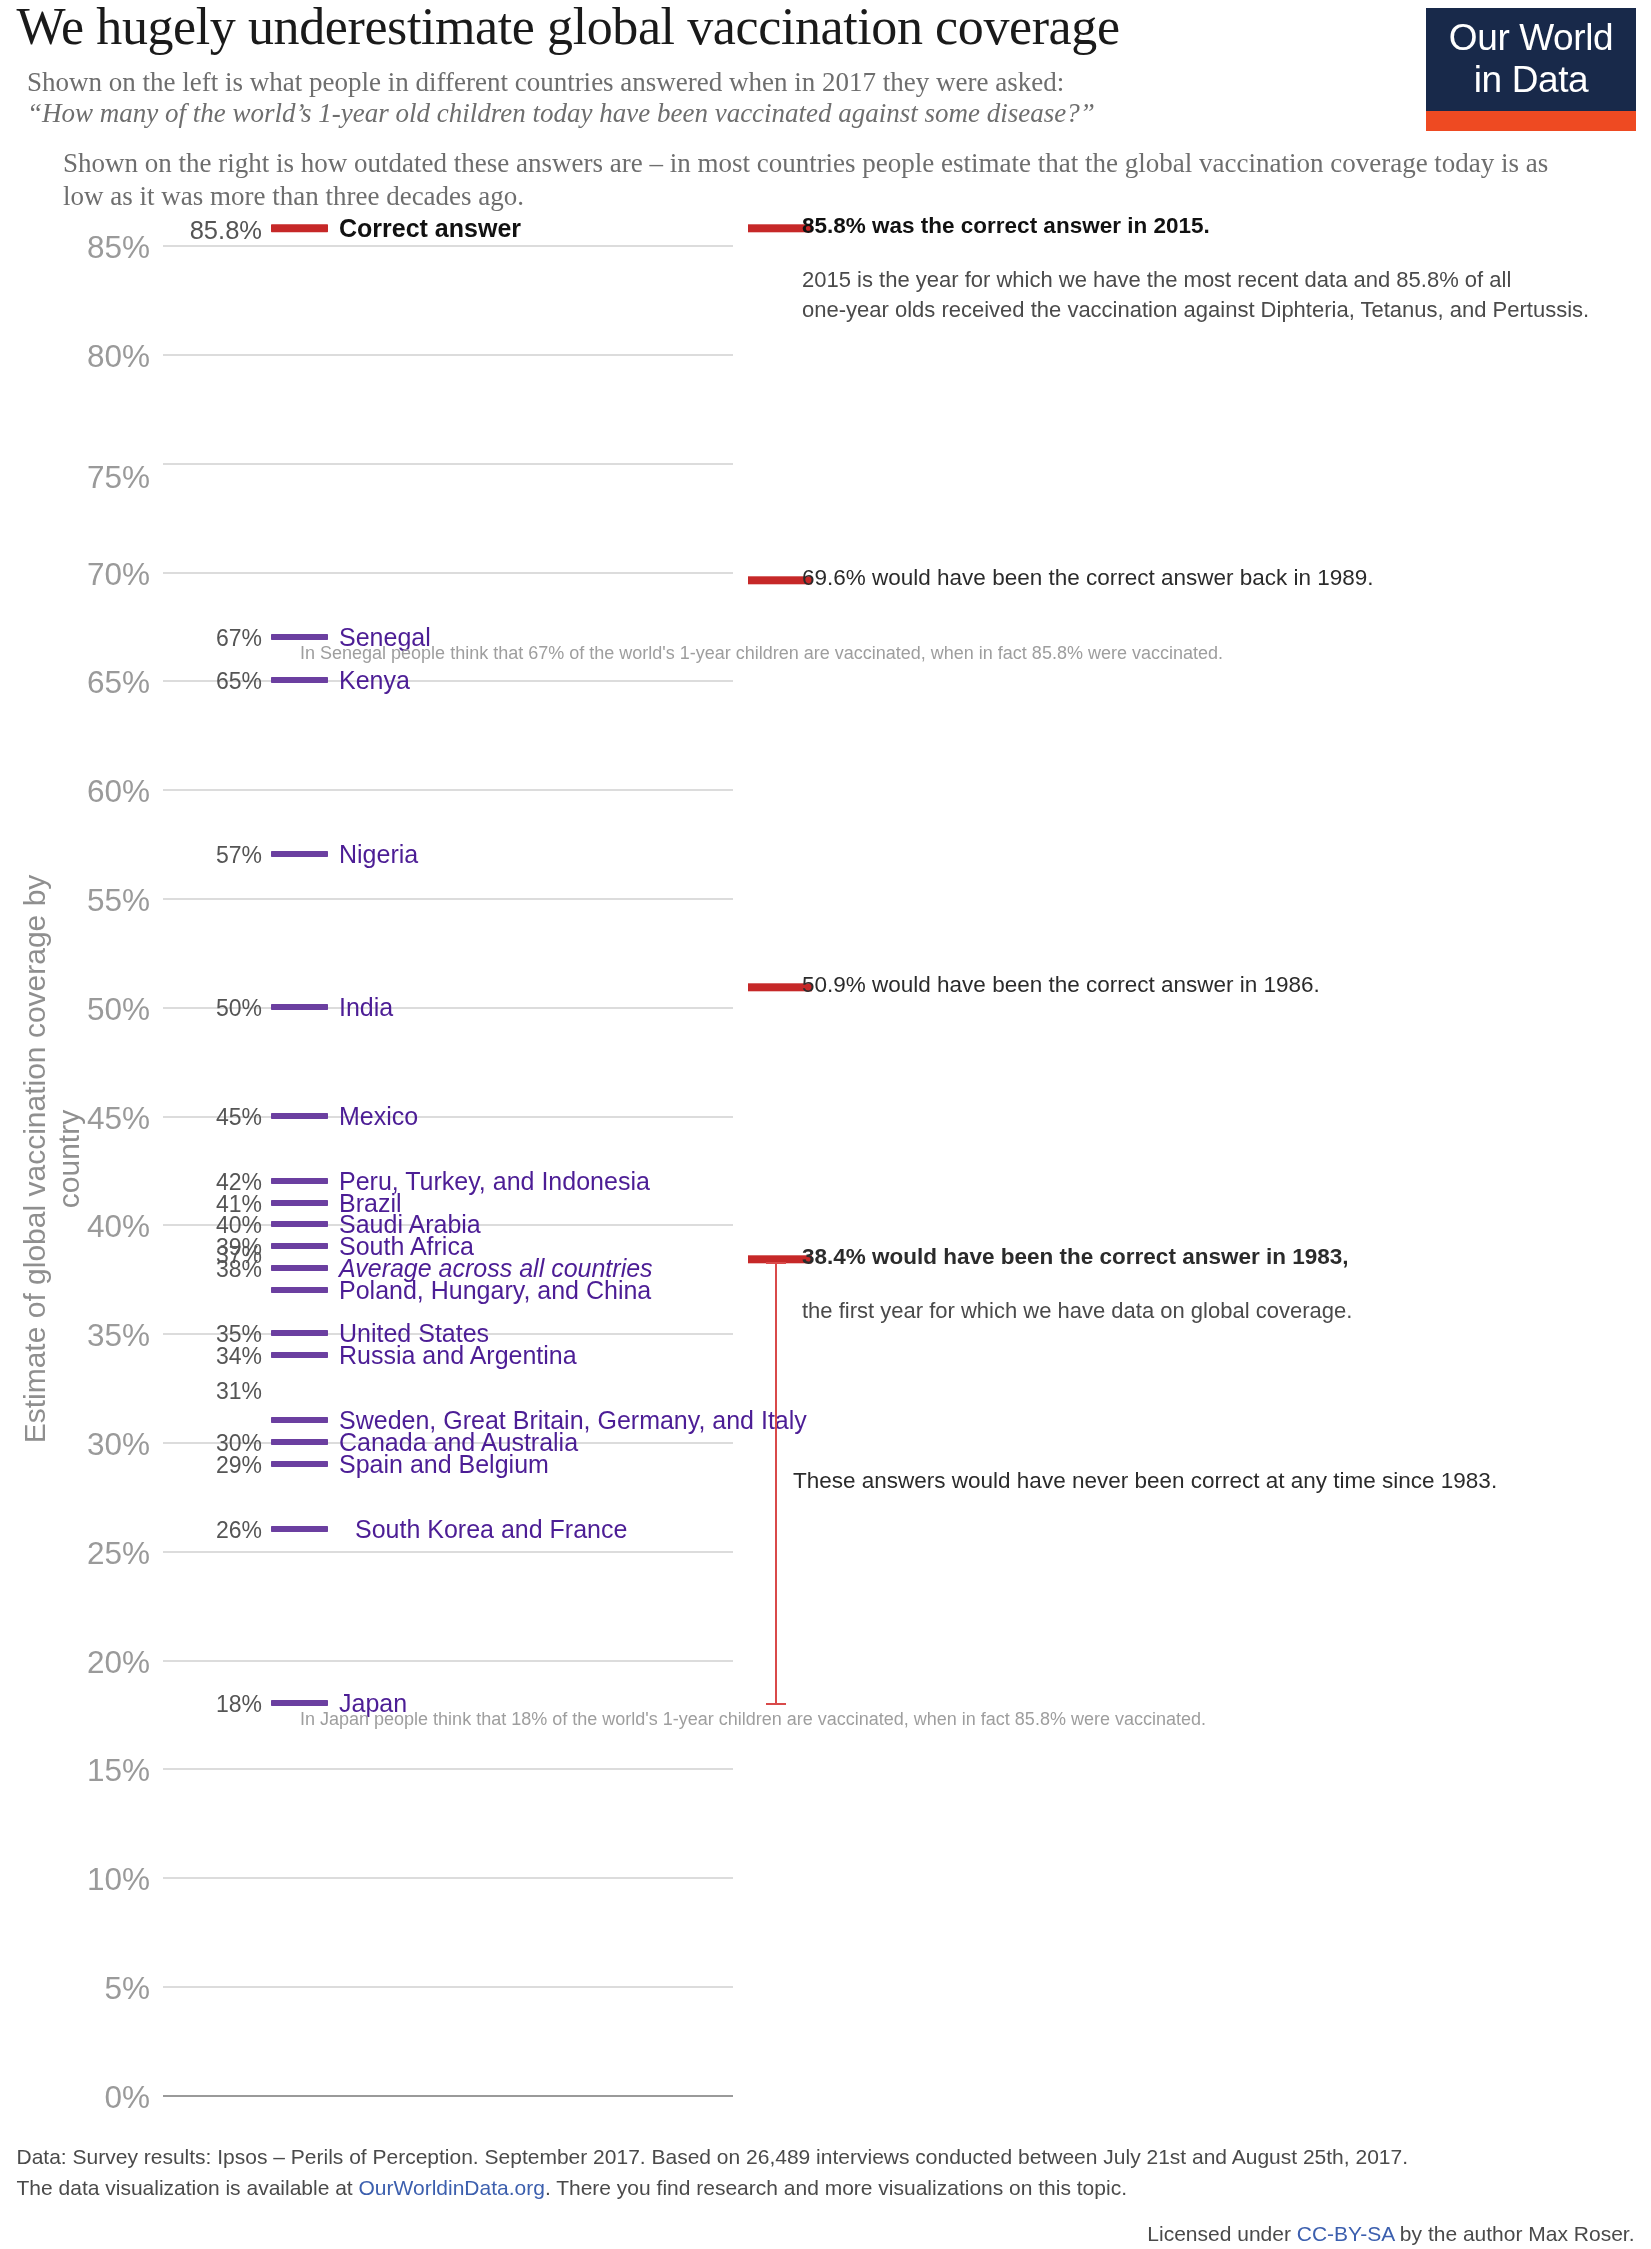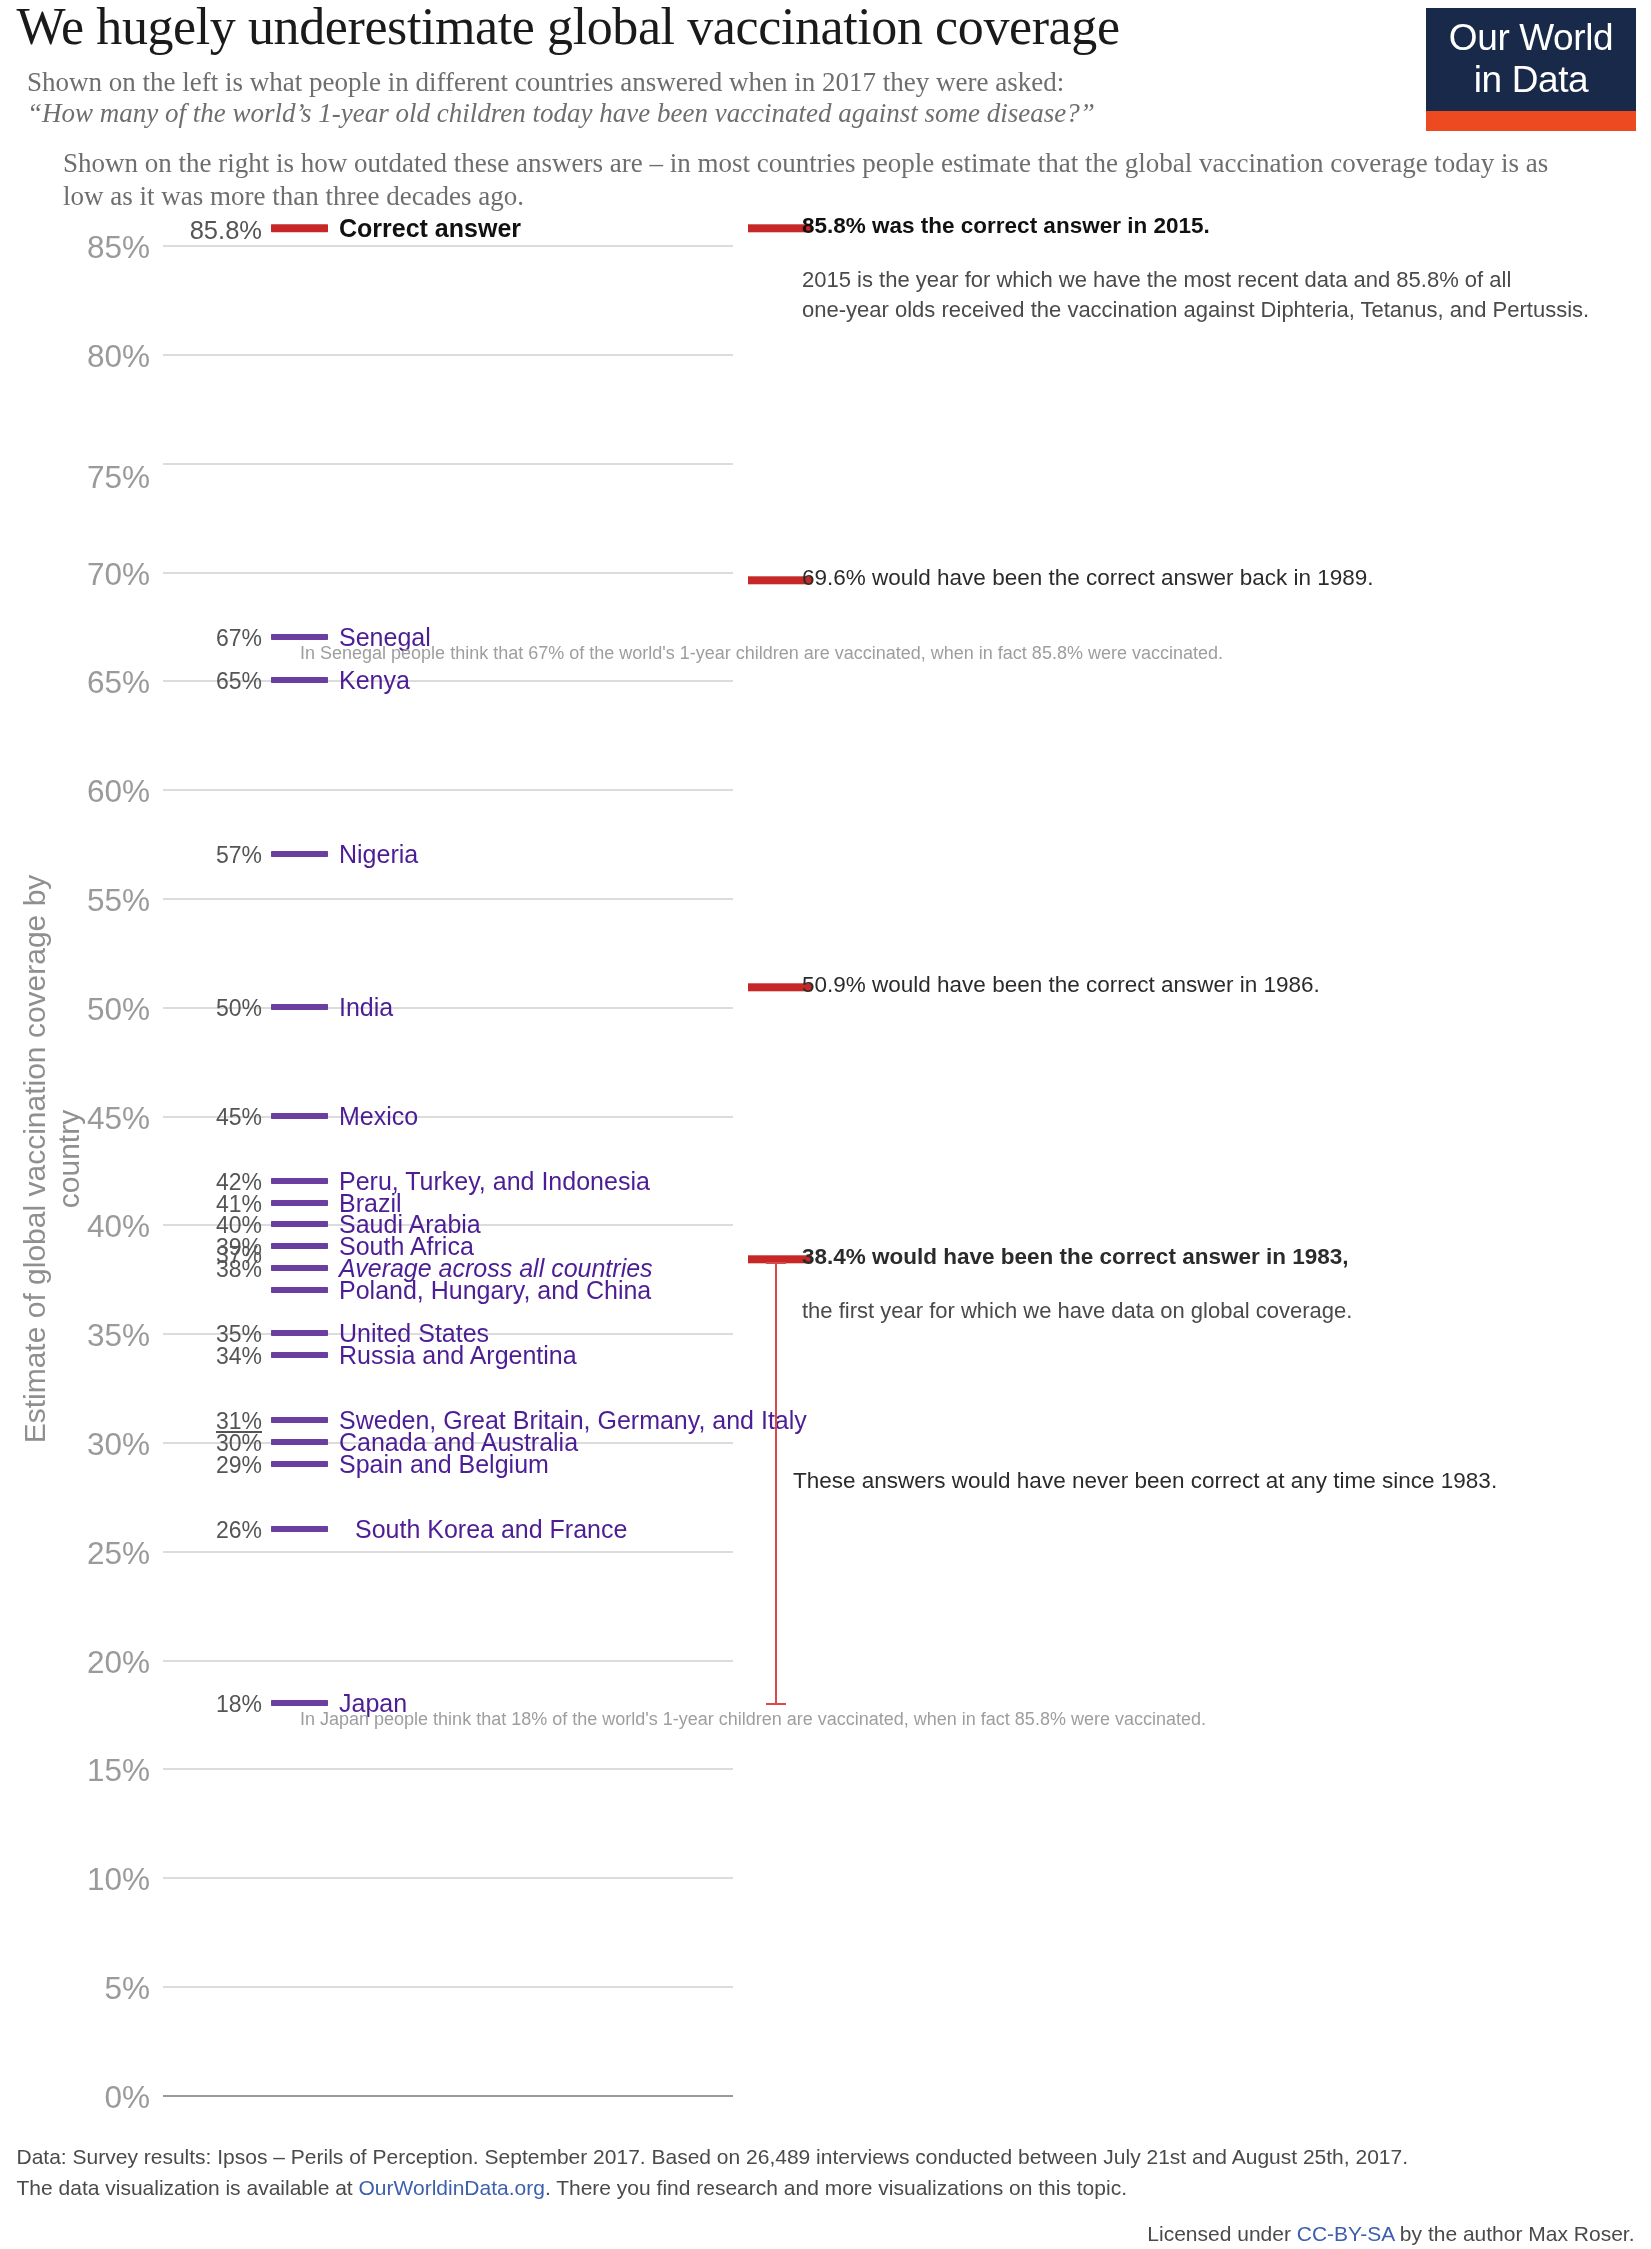--- a/index.html
+++ b/index.html
@@ -213,21 +213,21 @@
       <div class="cname avg" style="top: 1268px;">Average across all countries</div>
       <div class="cpct" style="top: 1254px;">37%</div>
       <div class="cdash" style="top: 1290px;"></div>
       <div class="cname" style="top: 1290px;">Poland, Hungary, and China</div>
       <div class="cpct" style="top: 1333px;">35%</div>
       <div class="cdash" style="top: 1333px;"></div>
       <div class="cname" style="top: 1333px;">United States</div>
       <div class="cpct" style="top: 1355px;">34%</div>
       <div class="cdash" style="top: 1355px;"></div>
       <div class="cname" style="top: 1355px;">Russia and Argentina</div>
-      <div class="cpct" style="top: 1420px; text-decoration: underline;">31%</div>
+      <div class="cpct" style="top: 1390px;">31%</div>
       <div class="cdash" style="top: 1420px;"></div>
       <div class="cname" style="top: 1420px;">Sweden, Great Britain, Germany, and Italy</div>
       <div class="cpct" style="top: 1442px;">30%</div>
       <div class="cdash" style="top: 1442px;"></div>
       <div class="cname" style="top: 1442px;">Canada and Australia</div>
       <div class="cpct" style="top: 1464px;">29%</div>
       <div class="cdash" style="top: 1464px;"></div>
       <div class="cname" style="top: 1464px;">Spain and Belgium</div>
       <div class="cpct" style="top: 1529px;">26%</div>
       <div class="cdash" style="top: 1529px;"></div>

